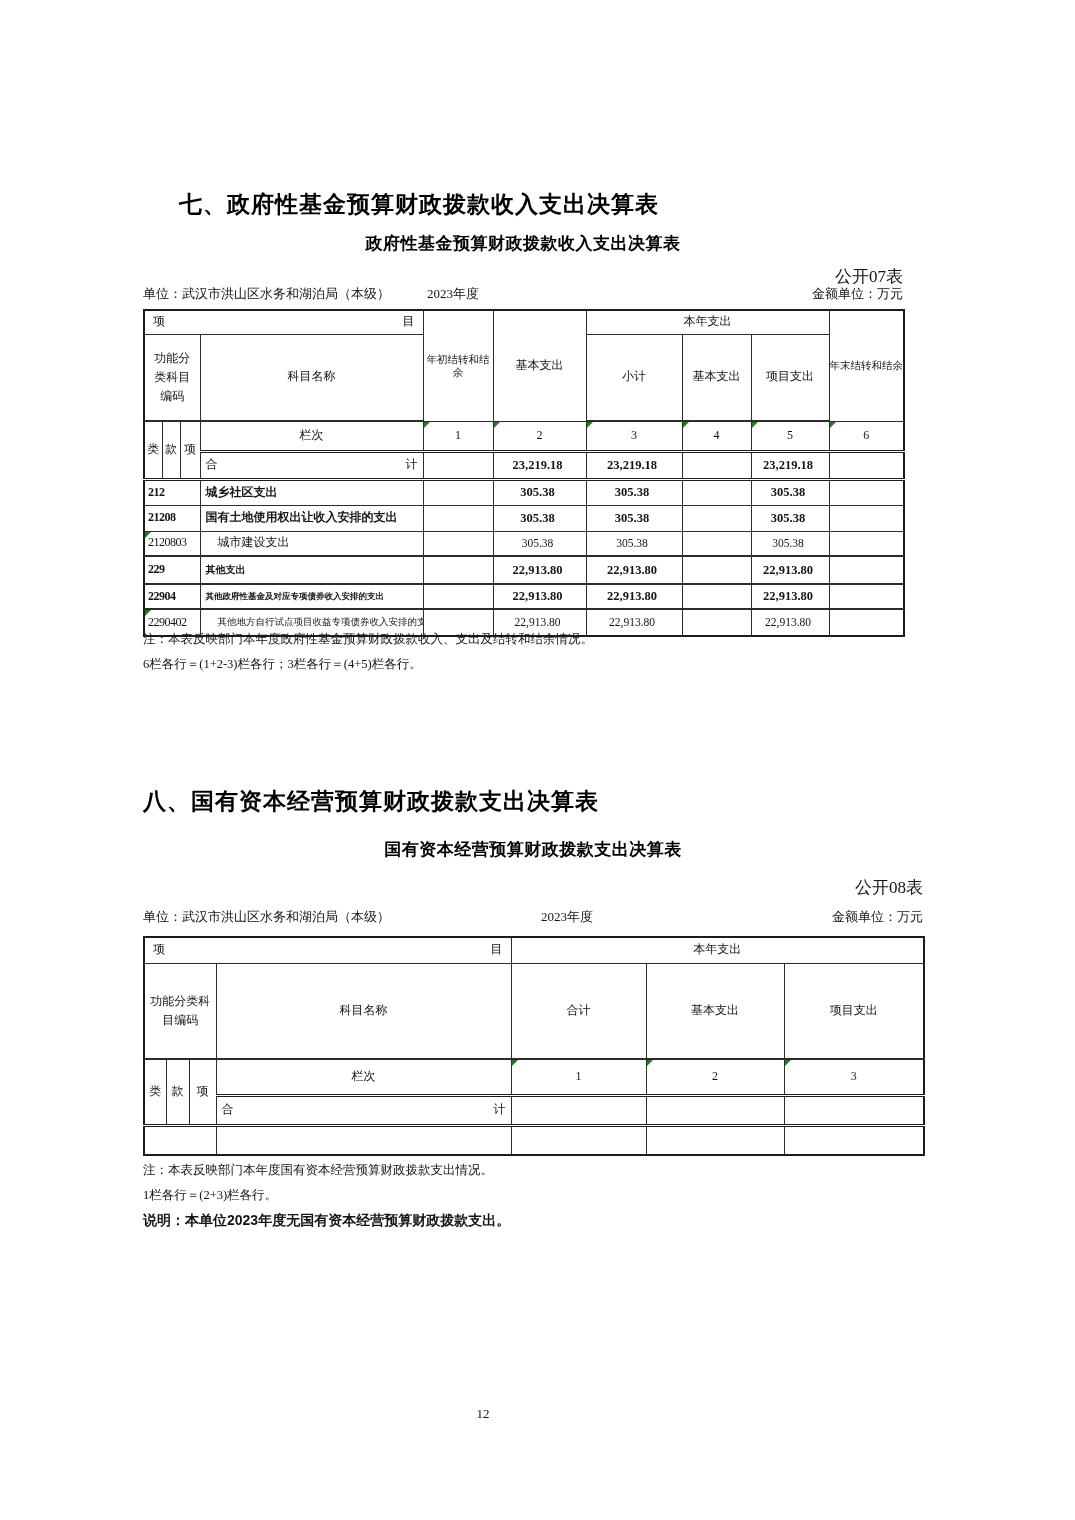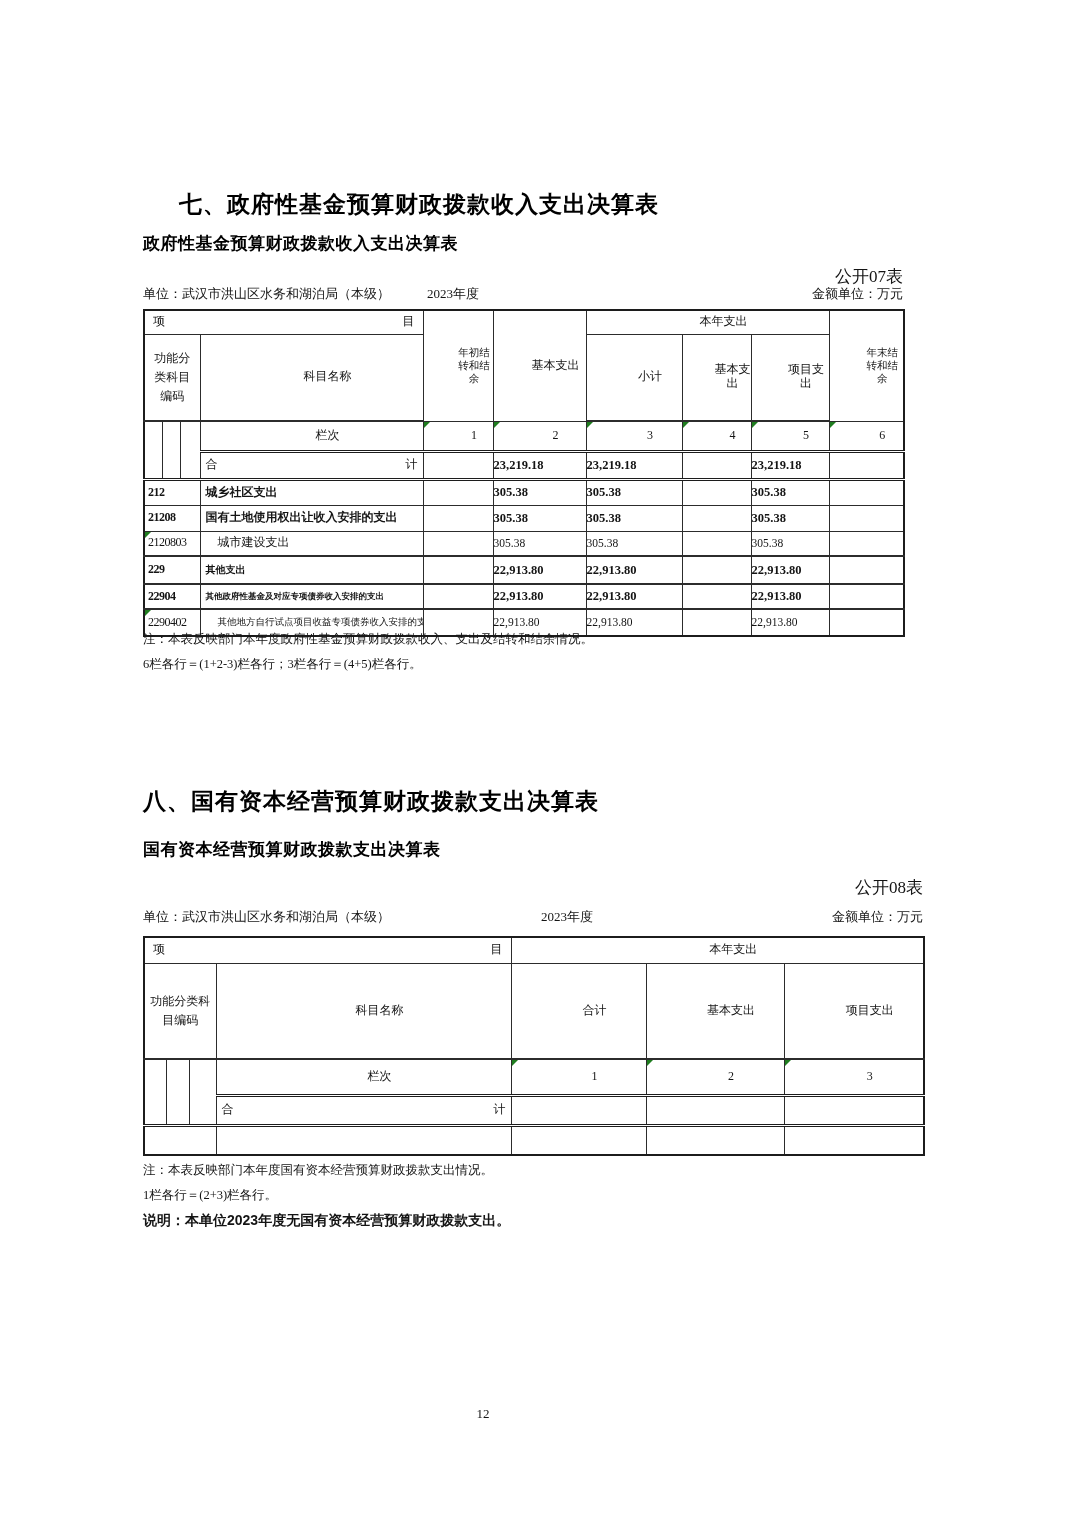--- a/index.html
+++ b/index.html
@@ -7,38 +7,38 @@
     width:1075px;height:1520px;position:relative;background:#ffffff;
     font-family:"Liberation Serif","DejaVu Serif",serif;color:#141414;
   }
   .abs{position:absolute;}
   .sec-heading{
     font-family:"Liberation Sans","DejaVu Sans",sans-serif;
     font-weight:700;font-size:23px;letter-spacing:1px;color:#000;
   }
   .tbl-title{
     font-family:"Liberation Sans","DejaVu Sans",sans-serif;
-    font-weight:700;font-size:17px;text-align:left;letter-spacing:0.5px;color:#000;
+    font-weight:700;font-size:17px;text-align:center;letter-spacing:0.5px;color:#000;
   }
   .pub{font-size:17px;text-align:right;}
   .unit-row{font-size:13px;}
   .unit-row .u-year{position:absolute;top:0;}
   .unit-row .u-amount{position:absolute;right:0;top:0;}
   table{border-collapse:collapse;table-layout:fixed;border:2px solid #1c1c1c;}
   td{border:1px solid #2c2c2c;padding:0;vertical-align:middle;font-size:12px;line-height:1.15;overflow:hidden;}
-  .hc{text-align:center;padding-left:32px;}
+  .hc{text-align:center;}
   .hc.small{font-size:10.5px;line-height:1.25;}
   .codehdr{text-align:center;padding:14px 4px;line-height:1.6;}
   .jspread{display:flex;justify-content:space-between;align-items:center;padding:0 8px;}
   .heji{padding:0 5px !important;}
   tr.hdr2 > td{border-bottom-width:2px;}
   tr.lanci > td{border-bottom:3px double #1c1c1c;}
   tr.totalrow > td{border-bottom:3px double #1c1c1c;}
   tr.tb > td{border-bottom-width:2px;}
-  .val{text-align:left;padding-right:4px;font-weight:700;font-size:12.5px;white-space:nowrap;}
+  .val{text-align:center;padding-right:4px;font-weight:700;font-size:12.5px;white-space:nowrap;}
   tr.light .val{font-weight:400;font-size:11.5px;}
   .code{text-align:left;padding-left:3px;font-weight:700;letter-spacing:-0.5px;white-space:nowrap;}
   tr.light .code{font-weight:400;}
   .name{text-align:left;padding-left:5px;font-weight:700;white-space:nowrap;}
   tr.light .name{font-weight:400;}
   tr.indent .name{padding-left:17px;}
   tr.r229 .name{font-size:10px;}
   tr.r22904 .name{font-size:8.5px;}
   tr.r2290402 .name{font-size:9.5px;}
   td.gm{position:relative;}

